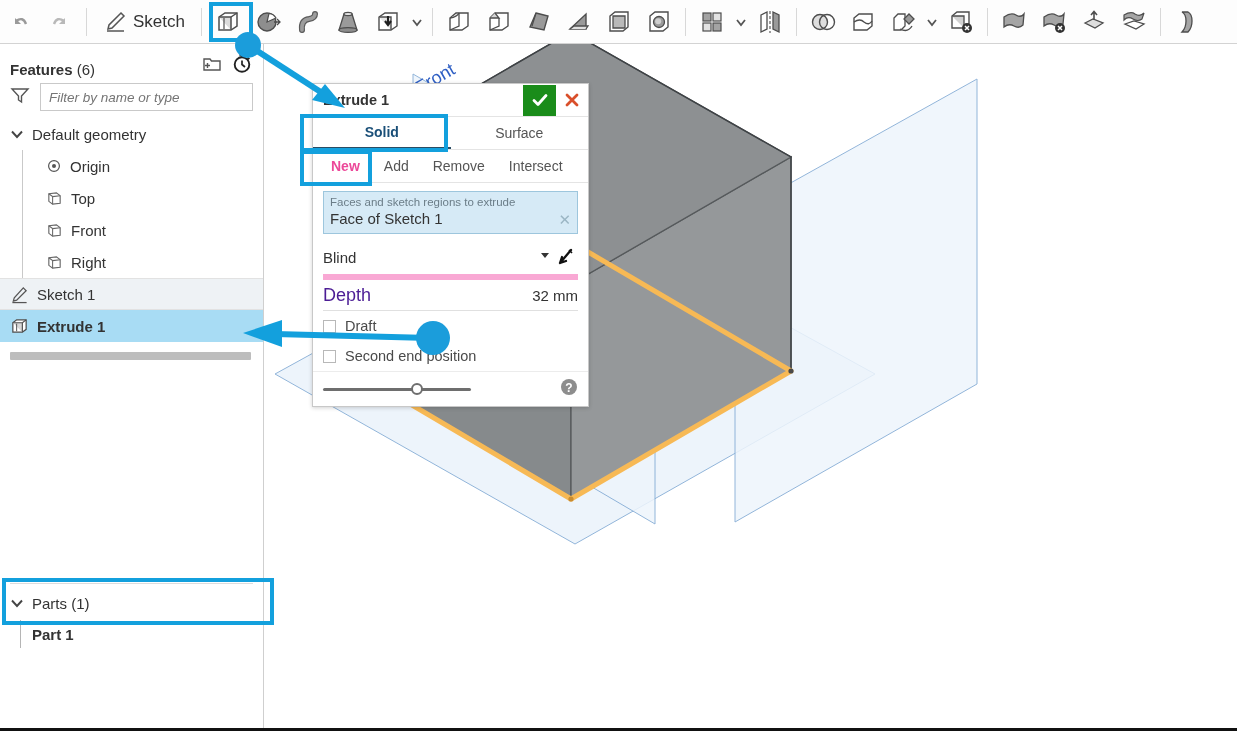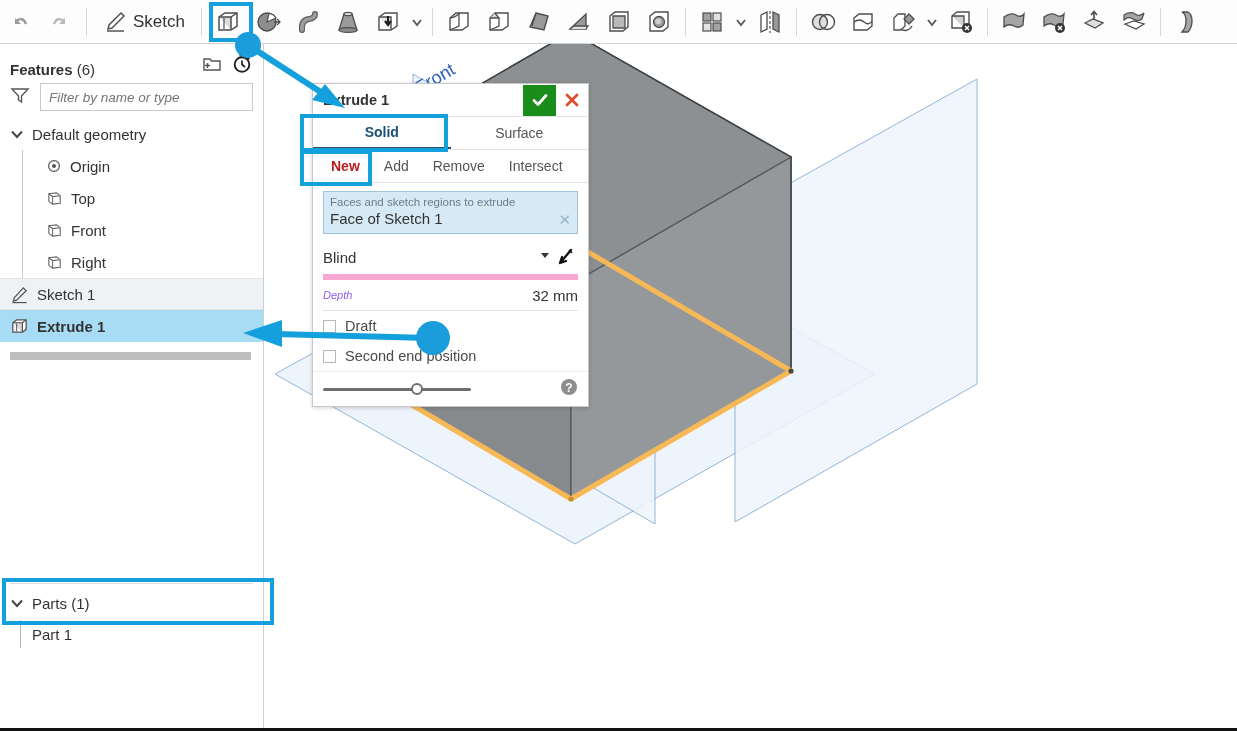--- a/index.html
+++ b/index.html
@@ -59,21 +59,21 @@
   }
   .scrollbar{
     margin:10px 12px 0 10px;height:8px;background:#bdbdbd;border-radius:1px;
   }
   .parts-sec{position:absolute;left:0;bottom:76px;width:263px;}
   .parts-divider{height:1px;background:#dcdcdc;margin:0 10px 6px 10px;}
   .parts-head{display:flex;align-items:center;height:26px;padding-left:10px;font-size:15px;color:#333;}
   .parts-head .tlabel{margin-left:8px;}
   .part-row{
     display:flex;align-items:center;height:36px;padding-left:20px;
-    font-size:15px;font-weight:normal;color:#333;position:relative;
+    font-size:15px;font-weight:bold;color:#333;position:relative;
   }
   .part-guide{position:absolute;left:20px;top:4px;bottom:4px;width:1px;background:#b5b5b5;}
   .part-row .tlabel{margin-left:12px;}
 
   
   .list-btn{
     position:absolute;left:268px;top:405px;width:34px;height:34px;
     border:1px solid #d9d9d9;background:#fff;
     display:flex;align-items:center;justify-content:center;box-sizing:border-box;
   }
@@ -93,38 +93,38 @@
   }
   .dlg-head{height:32px;display:flex;align-items:center;border-bottom:1px solid #e4e4e4;}
   .dlg-title{font-size:14.5px;font-weight:bold;color:#333;padding-left:10px;flex:1;}
   .ok-btn{width:33px;height:31px;background:#1a8c1a;display:flex;align-items:center;justify-content:center;}
   .x-btn{width:32px;height:31px;display:flex;align-items:center;justify-content:center;}
   .tabs1{display:flex;height:32px;border-bottom:1px solid #e4e4e4;}
   .tabs1 .t{flex:1;display:flex;align-items:center;justify-content:center;font-size:14px;color:#555;}
   .tabs1 .t.active{color:#1a4f78;font-weight:bold;border-bottom:2px solid #2b4c63;}
   .tabs2{display:flex;height:32px;border-bottom:1px solid #e4e4e4;align-items:center;padding-left:6px;}
   .tabs2 .t{font-size:14px;color:#555;padding:0 12px;height:30px;display:flex;align-items:center;}
-  .tabs2 .t.active{color:#b91c1c;font-weight:bold;}
+  .tabs2 .t.active{color:#ec4899;font-weight:bold;}
   .dlg-body{padding:8px 10px 0 10px;}
   .sel-field{
     background:#d6eaf6;border:1px solid #9dc6dd;padding:4px 6px 6px 6px;
     position:relative;box-sizing:border-box;
   }
   .sel-label{font-size:11.5px;color:#6b7d88;}
   .sel-val{font-size:15px;color:#333;margin-top:2px;}
   .sel-x{position:absolute;right:6px;bottom:6px;color:#9bb6c4;font-size:15px;line-height:1;}
   .endcond{
     display:flex;align-items:center;height:34px;border-bottom:6px solid #f9a8d4;margin-top:6px;
   }
   .endcond .v{font-size:15px;color:#333;flex:1;}
   .arrowflip{width:26px;display:flex;align-items:center;justify-content:center;}
   .depth-row{
     display:flex;align-items:center;height:30px;border-bottom:1px solid #e0e0e0;
   }
-  .depth-row .k{font-size:11px;color:#8b5cf6;flex:1;font-style:italic;}
+  .depth-row .k{font-size:18px;color:#4c1d95;flex:1;}
   .depth-row .v{font-size:15px;color:#333;}
   .chk-row{display:flex;align-items:center;height:30px;gap:9px;}
   .chk{width:13px;height:13px;border:1px solid #b8b8b8;background:#fff;box-sizing:border-box;}
   .chk-row .k{font-size:14.5px;color:#4a4a4a;}
   .dlg-foot{
     height:34px;display:flex;align-items:center;padding:0 10px;gap:10px;
     border-top:1px solid #ececec;
   }
   .slider{flex:1;position:relative;height:14px;display:flex;align-items:center;}
   .slider .track{height:3px;background:#6e6e6e;width:148px;border-radius:2px;}

